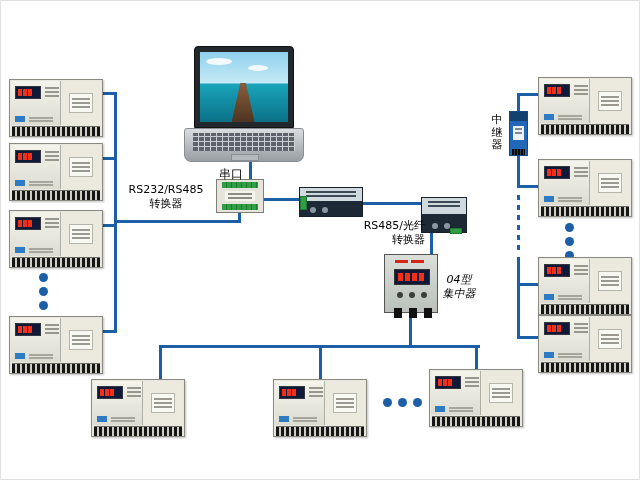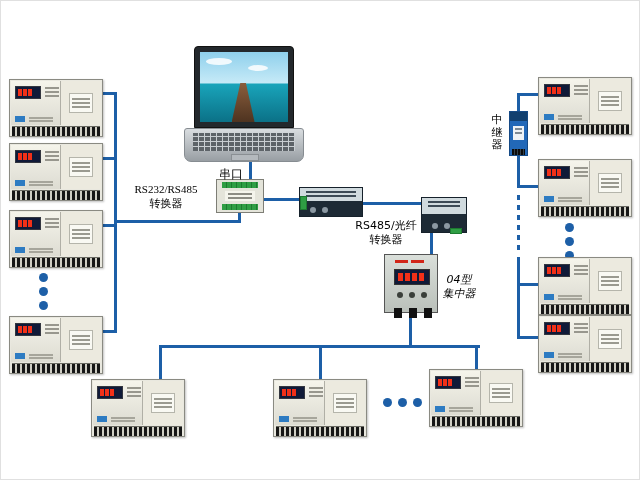--- a/index.html
+++ b/index.html
@@ -16,22 +16,22 @@
     background:repeating-linear-gradient(180deg, var(--wire,#1d5fa7) 0 5px, transparent 5px 10px);
   }
   .dot { position:absolute; width:9px; height:9px; border-radius:50%; background:var(--wire,#1d5fa7); }
 
   
   .label {
     position:absolute; color:#000; font-size:11px; line-height:1.25;
     white-space:pre-line; text-align:center;
   }
   #lbl-serial   { left:214px; top:166px; width:32px; font-size:12px; }
-  #lbl-rs232    { left:126px; top:182px; width:78px;font-family:Liberation Serif, serif; }
-  #lbl-fiber    { left:346px; top:218px; width:78px; }
+  #lbl-rs232    { left:126px; top:182px; width:78px; }
+  #lbl-fiber    { left:346px; top:218px; width:78px;text-align:right; }
   #lbl-conc     { left:439px; top:272px; width:38px;font-style:italic; }
   #lbl-repeater { left:489px; top:113px; width:14px; word-break:break-all; line-height:1.15; text-align:center; }
 
   
   .meter {
     position:absolute; width:94px; height:58px;
     border:1px solid #8a8a82; background:#e9e8df;
     box-shadow:1px 1px 2px rgba(0,0,0,.25);
   }
   .m-body { position:absolute; left:1px; right:1px; top:1px; bottom:11px;

